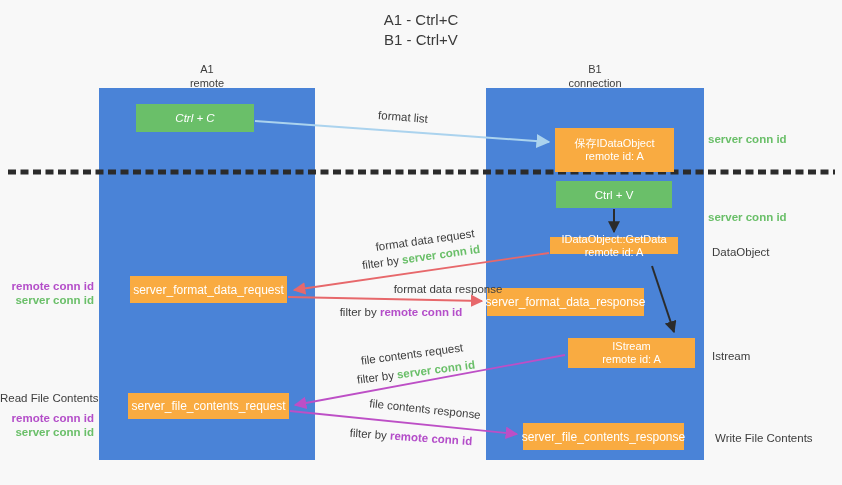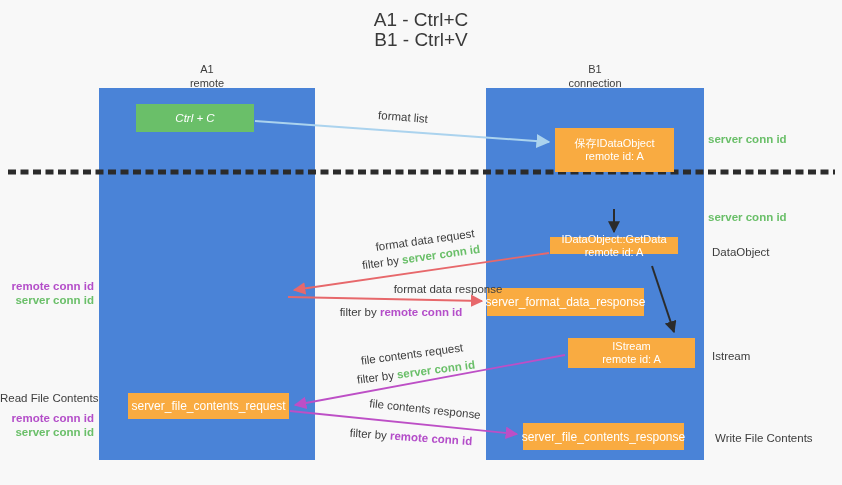--- a/index.html
+++ b/index.html
@@ -1,19 +1,19 @@
 <!DOCTYPE html>
 <html><head>
 <meta charset="utf-8">
 <style>
   html,body { margin:0; padding:0; background:#f8f8f8; }
   body { font-family:"Liberation Sans", sans-serif; }
   .canvas { position:relative; width:842px; height:485px; background:#f8f8f8; overflow:hidden; }
   .abs { position:absolute; }
-  .title { left:0; top:10px; width:842px; text-align:center; font-size:19px; line-height:20px; color:#3a3a3a; }
+  .title { left:0; top:10px; width:842px; text-align:center; font-size:15px; line-height:20px; color:#3a3a3a; }
   .lane-header { text-align:center; font-size:11px; line-height:14px; color:#3d3d3d;margin-top:8px; }
   .lane { background:#4a83d7; }
   .node { display:flex; align-items:center; justify-content:center; text-align:center; color:#fff; font-size:12px; }
   .node.orange { background:#f9ab41; }
   .node.green { background:#6abf69; font-size:11.5px; }
   .two-line { font-size:11px; line-height:13px; }
   .label { color:#3d3d3d; font-size:11.5px; white-space:nowrap; }
   .edge { transform-origin:center center; }
   .green-text { color:#6abf69; font-weight:700; }
   .magenta-text { color:#b44ec9; font-weight:700; }
@@ -72,28 +72,34 @@
     <span>Ctrl + C</span>
   </div>
 
   <div class="abs node orange" style="left:555px;top:128px;width:119px;height:44px;">
     <div class="two-line">
       <div>保存IDataObject</div>
       <div>remote id: A</div>
     </div>
   </div>
 
+  <div class="abs node green" style="left:556px;top:181px;width:116px;height:27px;">
+    <span>Ctrl + V</span>
+  </div>
 
   <div class="abs node orange" style="left:550px;top:237px;width:128px;height:17px;">
     <div class="two-line">
       <div>IDataObject::GetData</div>
       <div>remote id: A</div>
     </div>
   </div>
 
+  <div class="abs node orange" style="left:130px;top:276px;width:157px;height:27px;">
+    <span>server_format_data_request</span>
+  </div>
 
   <div class="abs node orange" style="left:487px;top:288px;width:157px;height:28px;">
     <span>server_format_data_response</span>
   </div>
 
   <div class="abs node orange" style="left:568px;top:338px;width:127px;height:30px;">
     <div class="two-line">
       <div>IStream</div>
       <div>remote id: A</div>
     </div>

